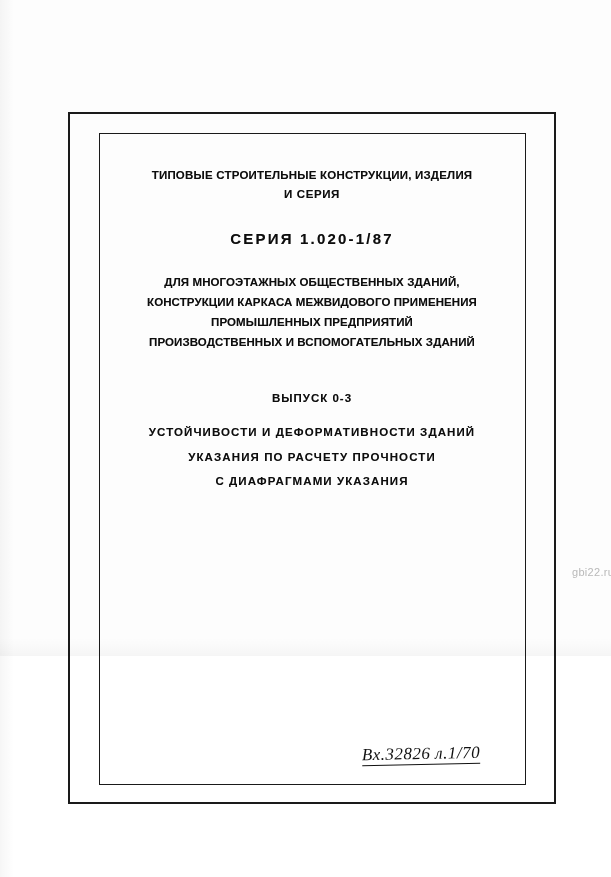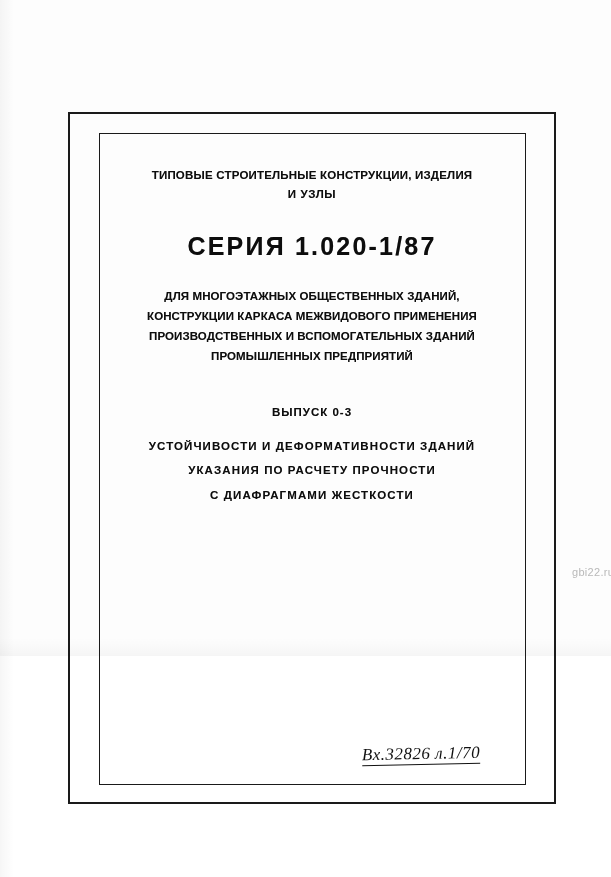--- a/index.html
+++ b/index.html
@@ -72,21 +72,21 @@
     font-size: 11.5px;
     font-weight: 700;
     letter-spacing: 0.2px;
   }
   .t-head2 {
     font-size: 11.5px;
     font-weight: 700;
     margin-top: 3px;
   }
   .t-series {
-    font-size: 25px;
+    font-size: 15px;
     font-weight: 700;
     letter-spacing: 2.2px;
     margin-top: 26px;
   }
   .t-sub {
     font-size: 11.5px;
     font-weight: 700;
     letter-spacing: 0.1px;
   }
   .t-sub-block {
@@ -177,37 +177,37 @@
 
     <div class="edge-shade-left"></div>
     <div class="edge-shade-bottom"></div>
 
     <div class="frame-outer"></div>
     <div class="frame-inner"></div>
 
     <div class="cover-text">
 
       <div class="line t-head">ТИПОВЫЕ СТРОИТЕЛЬНЫЕ КОНСТРУКЦИИ, ИЗДЕЛИЯ</div>
-      <div class="line t-head2">И УЗЛЫ</div>
+      <div class="line t-head2">И СЕРИЯ</div>
 
       <div class="line t-series">СЕРИЯ 1.020-1/87</div>
 
       <div class="t-sub-block">
         <div class="line t-sub">ДЛЯ МНОГОЭТАЖНЫХ ОБЩЕСТВЕННЫХ ЗДАНИЙ,</div>
         <div class="line t-sub">КОНСТРУКЦИИ КАРКАСА МЕЖВИДОВОГО ПРИМЕНЕНИЯ</div>
+        <div class="line t-sub">ПРОМЫШЛЕННЫХ ПРЕДПРИЯТИЙ</div>
         <div class="line t-sub">ПРОИЗВОДСТВЕННЫХ И ВСПОМОГАТЕЛЬНЫХ ЗДАНИЙ</div>
-        <div class="line t-sub">ПРОМЫШЛЕННЫХ ПРЕДПРИЯТИЙ</div>
       </div>
 
       <div class="line t-issue">ВЫПУСК 0-3</div>
 
       <div class="t-desc-block">
         <div class="line t-desc">УСТОЙЧИВОСТИ И ДЕФОРМАТИВНОСТИ ЗДАНИЙ</div>
         <div class="line t-desc">УКАЗАНИЯ ПО РАСЧЕТУ ПРОЧНОСТИ</div>
-        <div class="line t-desc">С ДИАФРАГМАМИ ЖЕСТКОСТИ</div>
+        <div class="line t-desc">С ДИАФРАГМАМИ УКАЗАНИЯ</div>
       </div>
 
     </div>
 
     <div class="handwritten">
       <span class="hw-underline">Вх.32826 л.1/70</span>
     </div>
 
     <div class="watermark">gbi22.ru</div>
 

